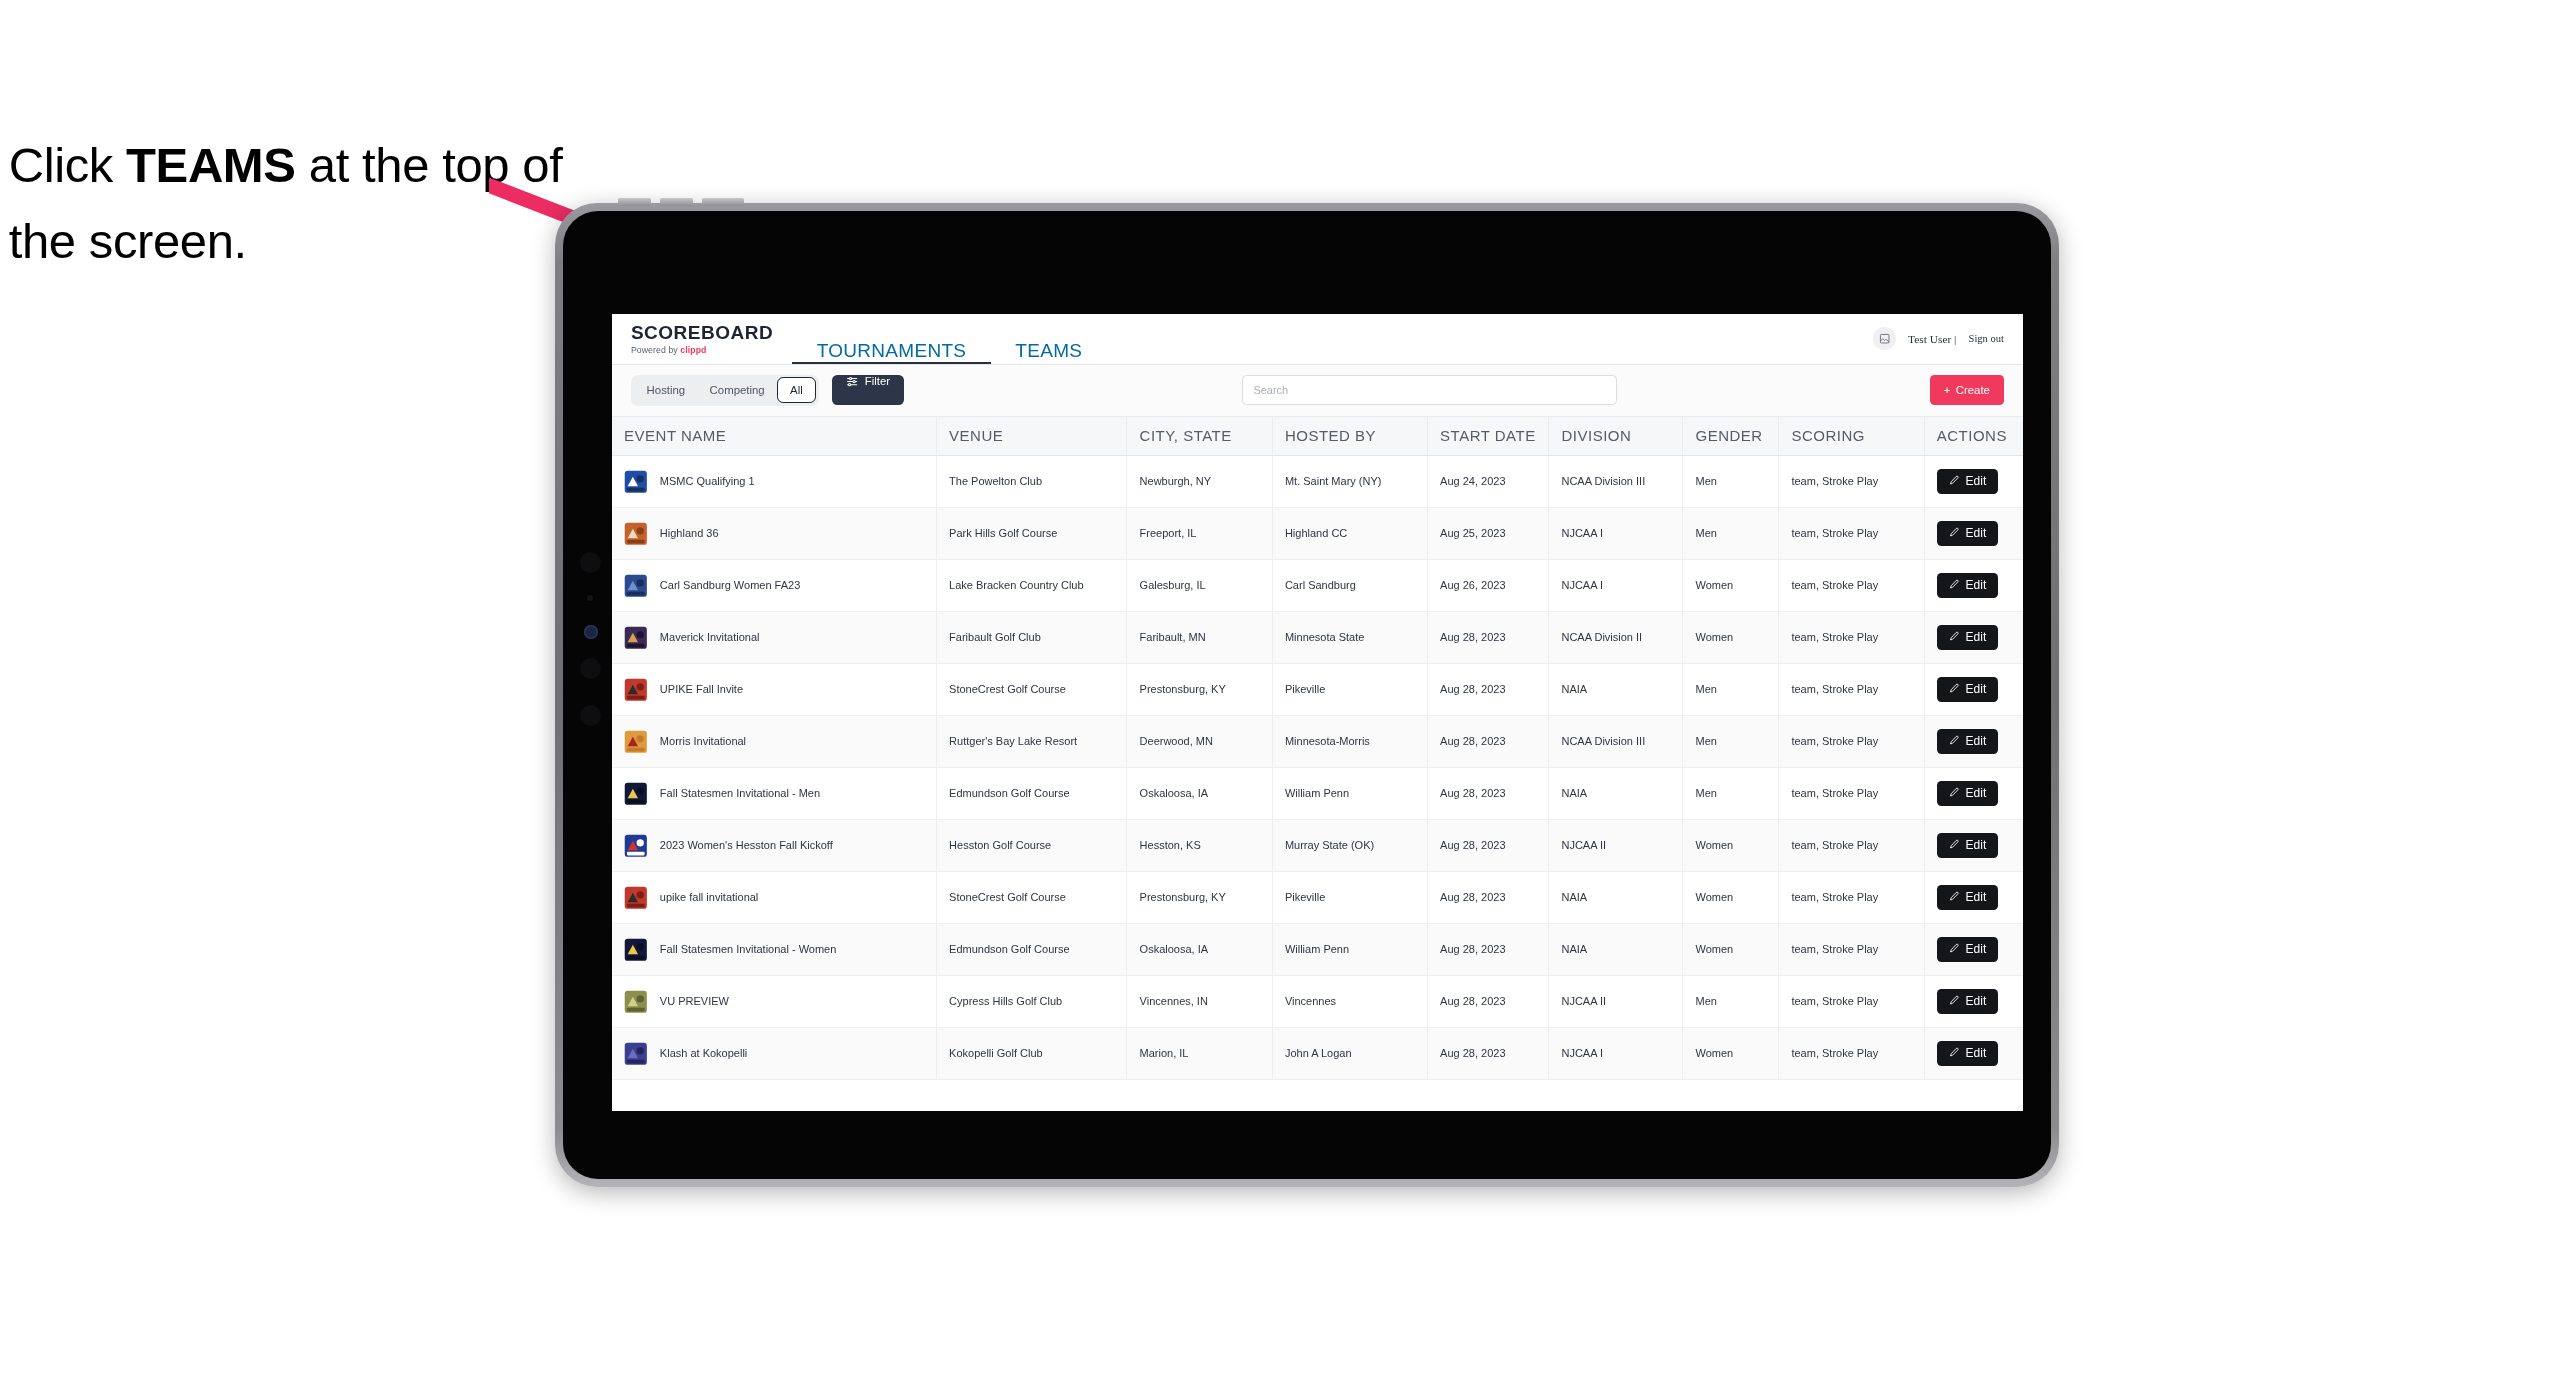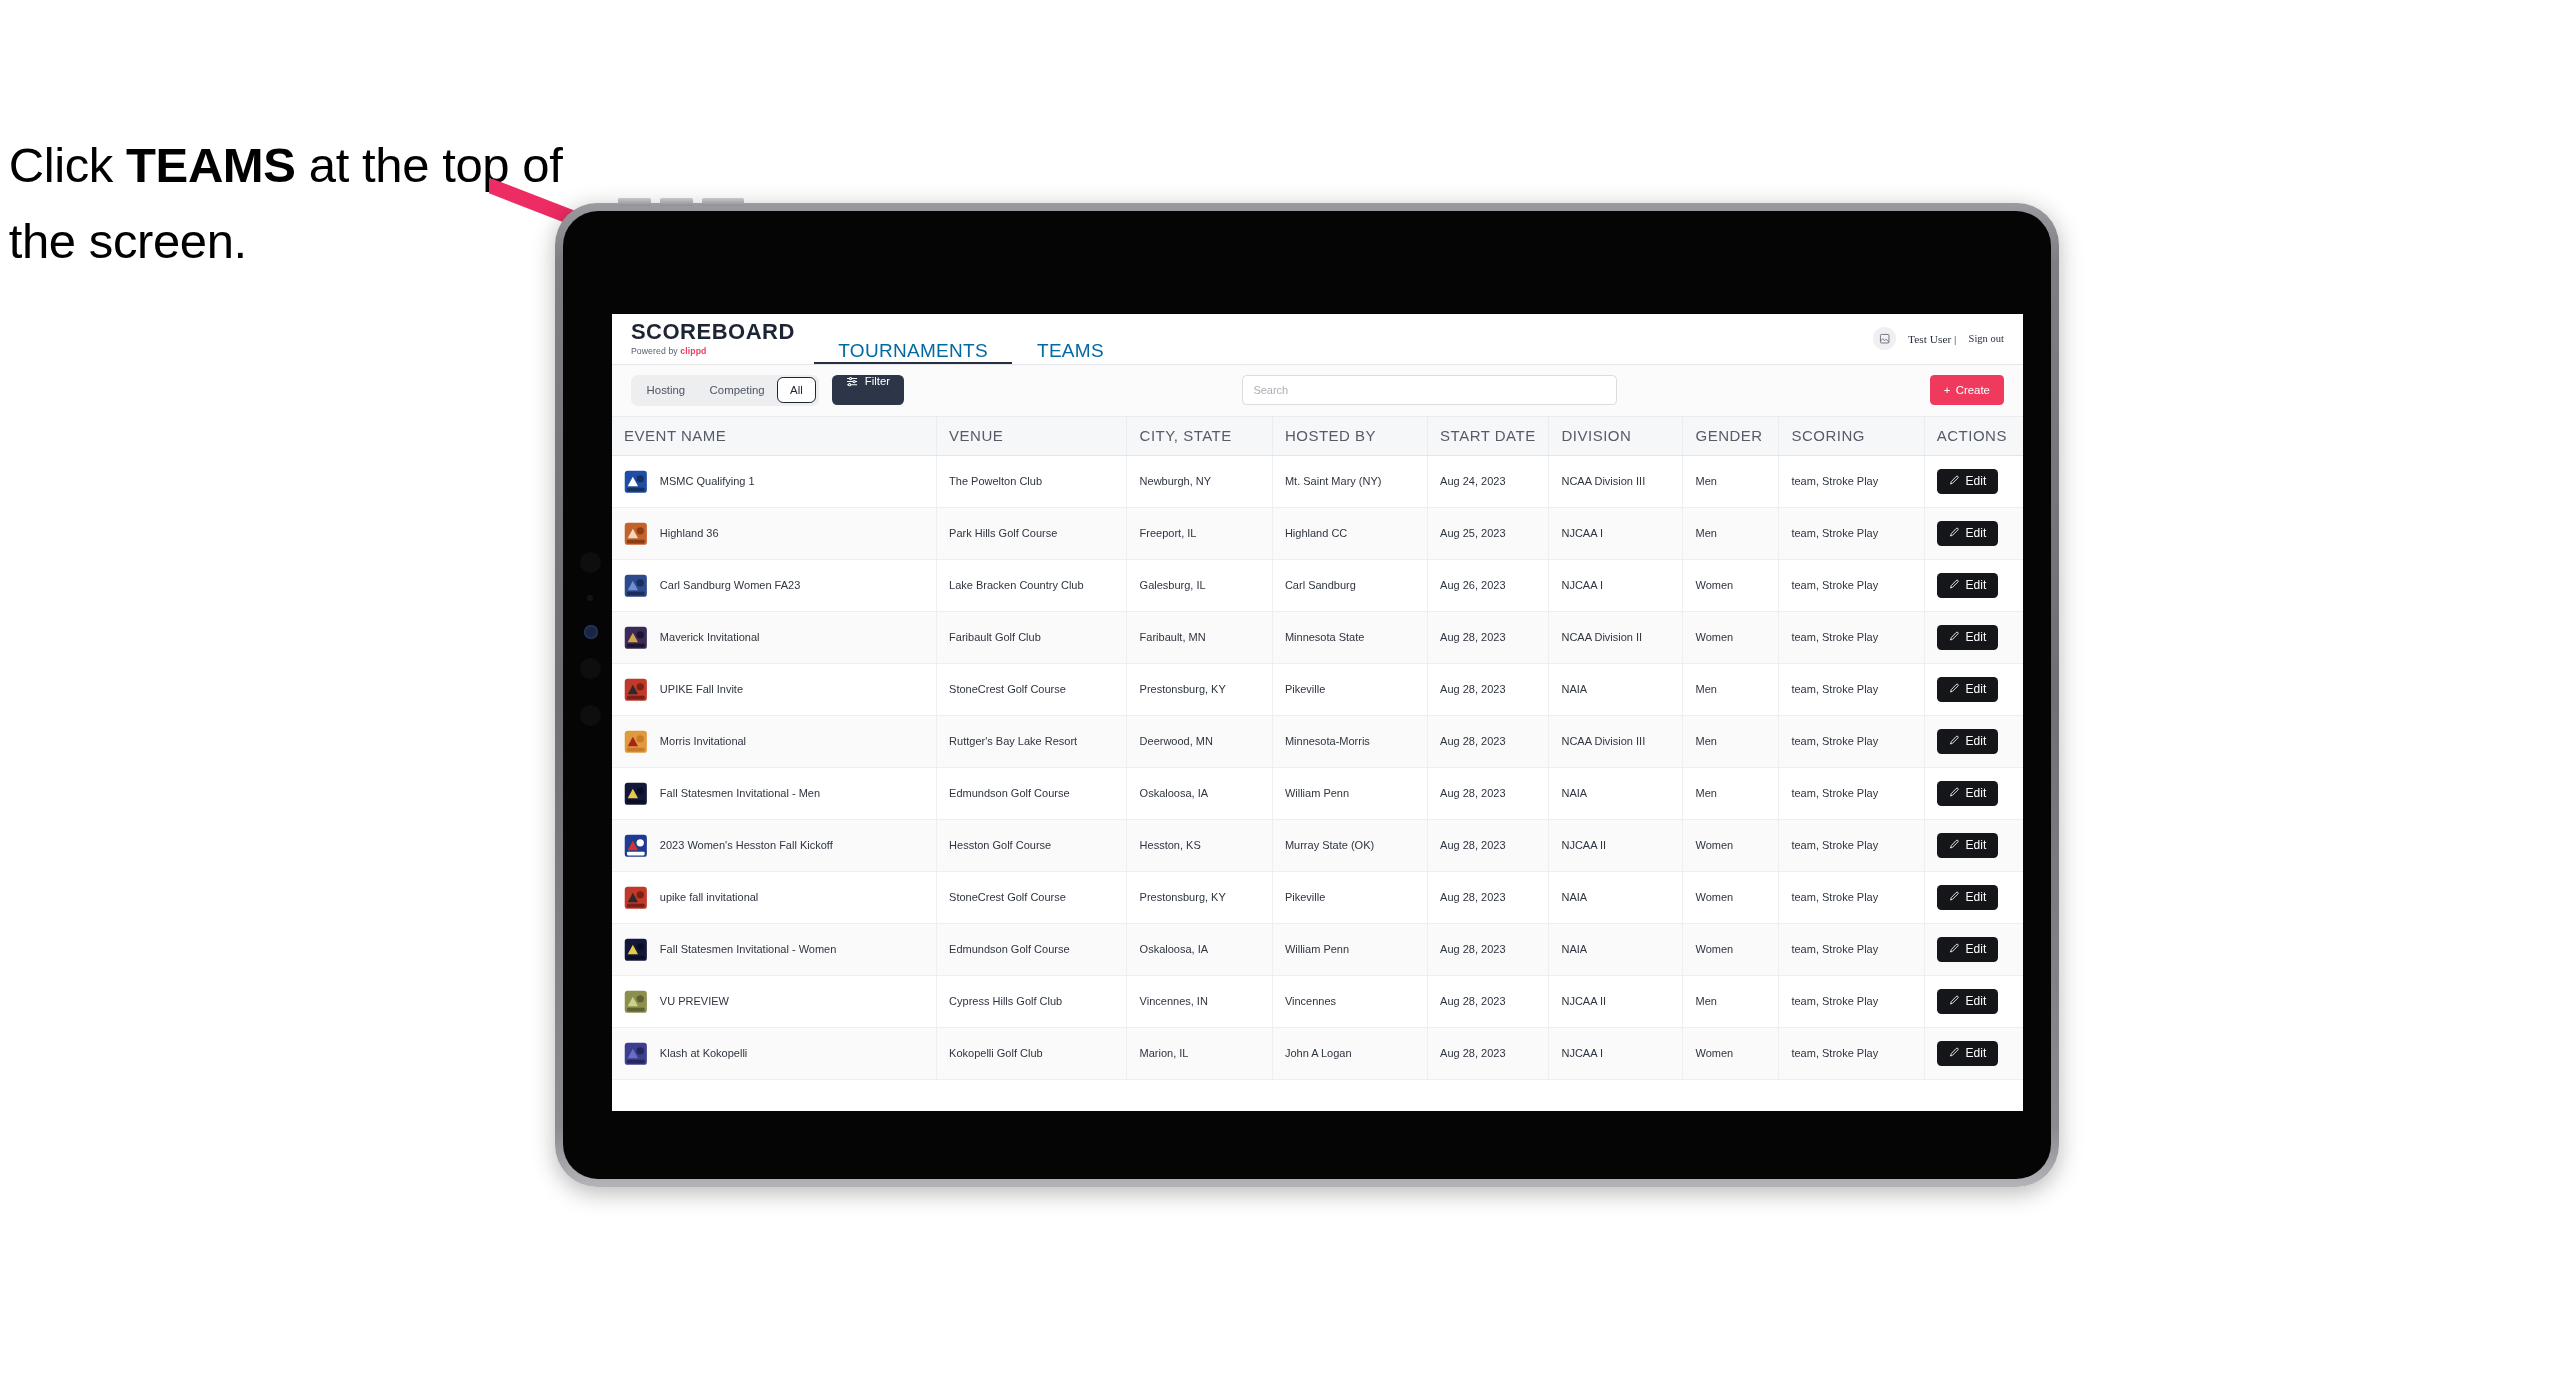--- a/index.html
+++ b/index.html
@@ -89,21 +89,21 @@
     display: flex;
     align-items: stretch;
     position: relative;
   }
   .brand {
     display: flex; flex-direction: column; justify-content: center;
     padding: 0 19px 0 19px;
     min-width: 131px;
   }
   .brand-title {
-    font-size: 22px; font-weight: 800; letter-spacing: 0.5px;
+    font-size: 19px; font-weight: 800; letter-spacing: 0.5px;
     color: #1d2433; line-height: 1;
     font-family: "Liberation Sans", sans-serif;
   }
   .brand-sub {
     font-size: 8.7px; color: #59616e; margin-top: 3px; letter-spacing: 0.1px;
   }
   .brand-sub .clippd { color: #ef3a5d; font-weight: 700; }
 
   .navtabs { display: flex; align-items: stretch; }
   .navtab {

